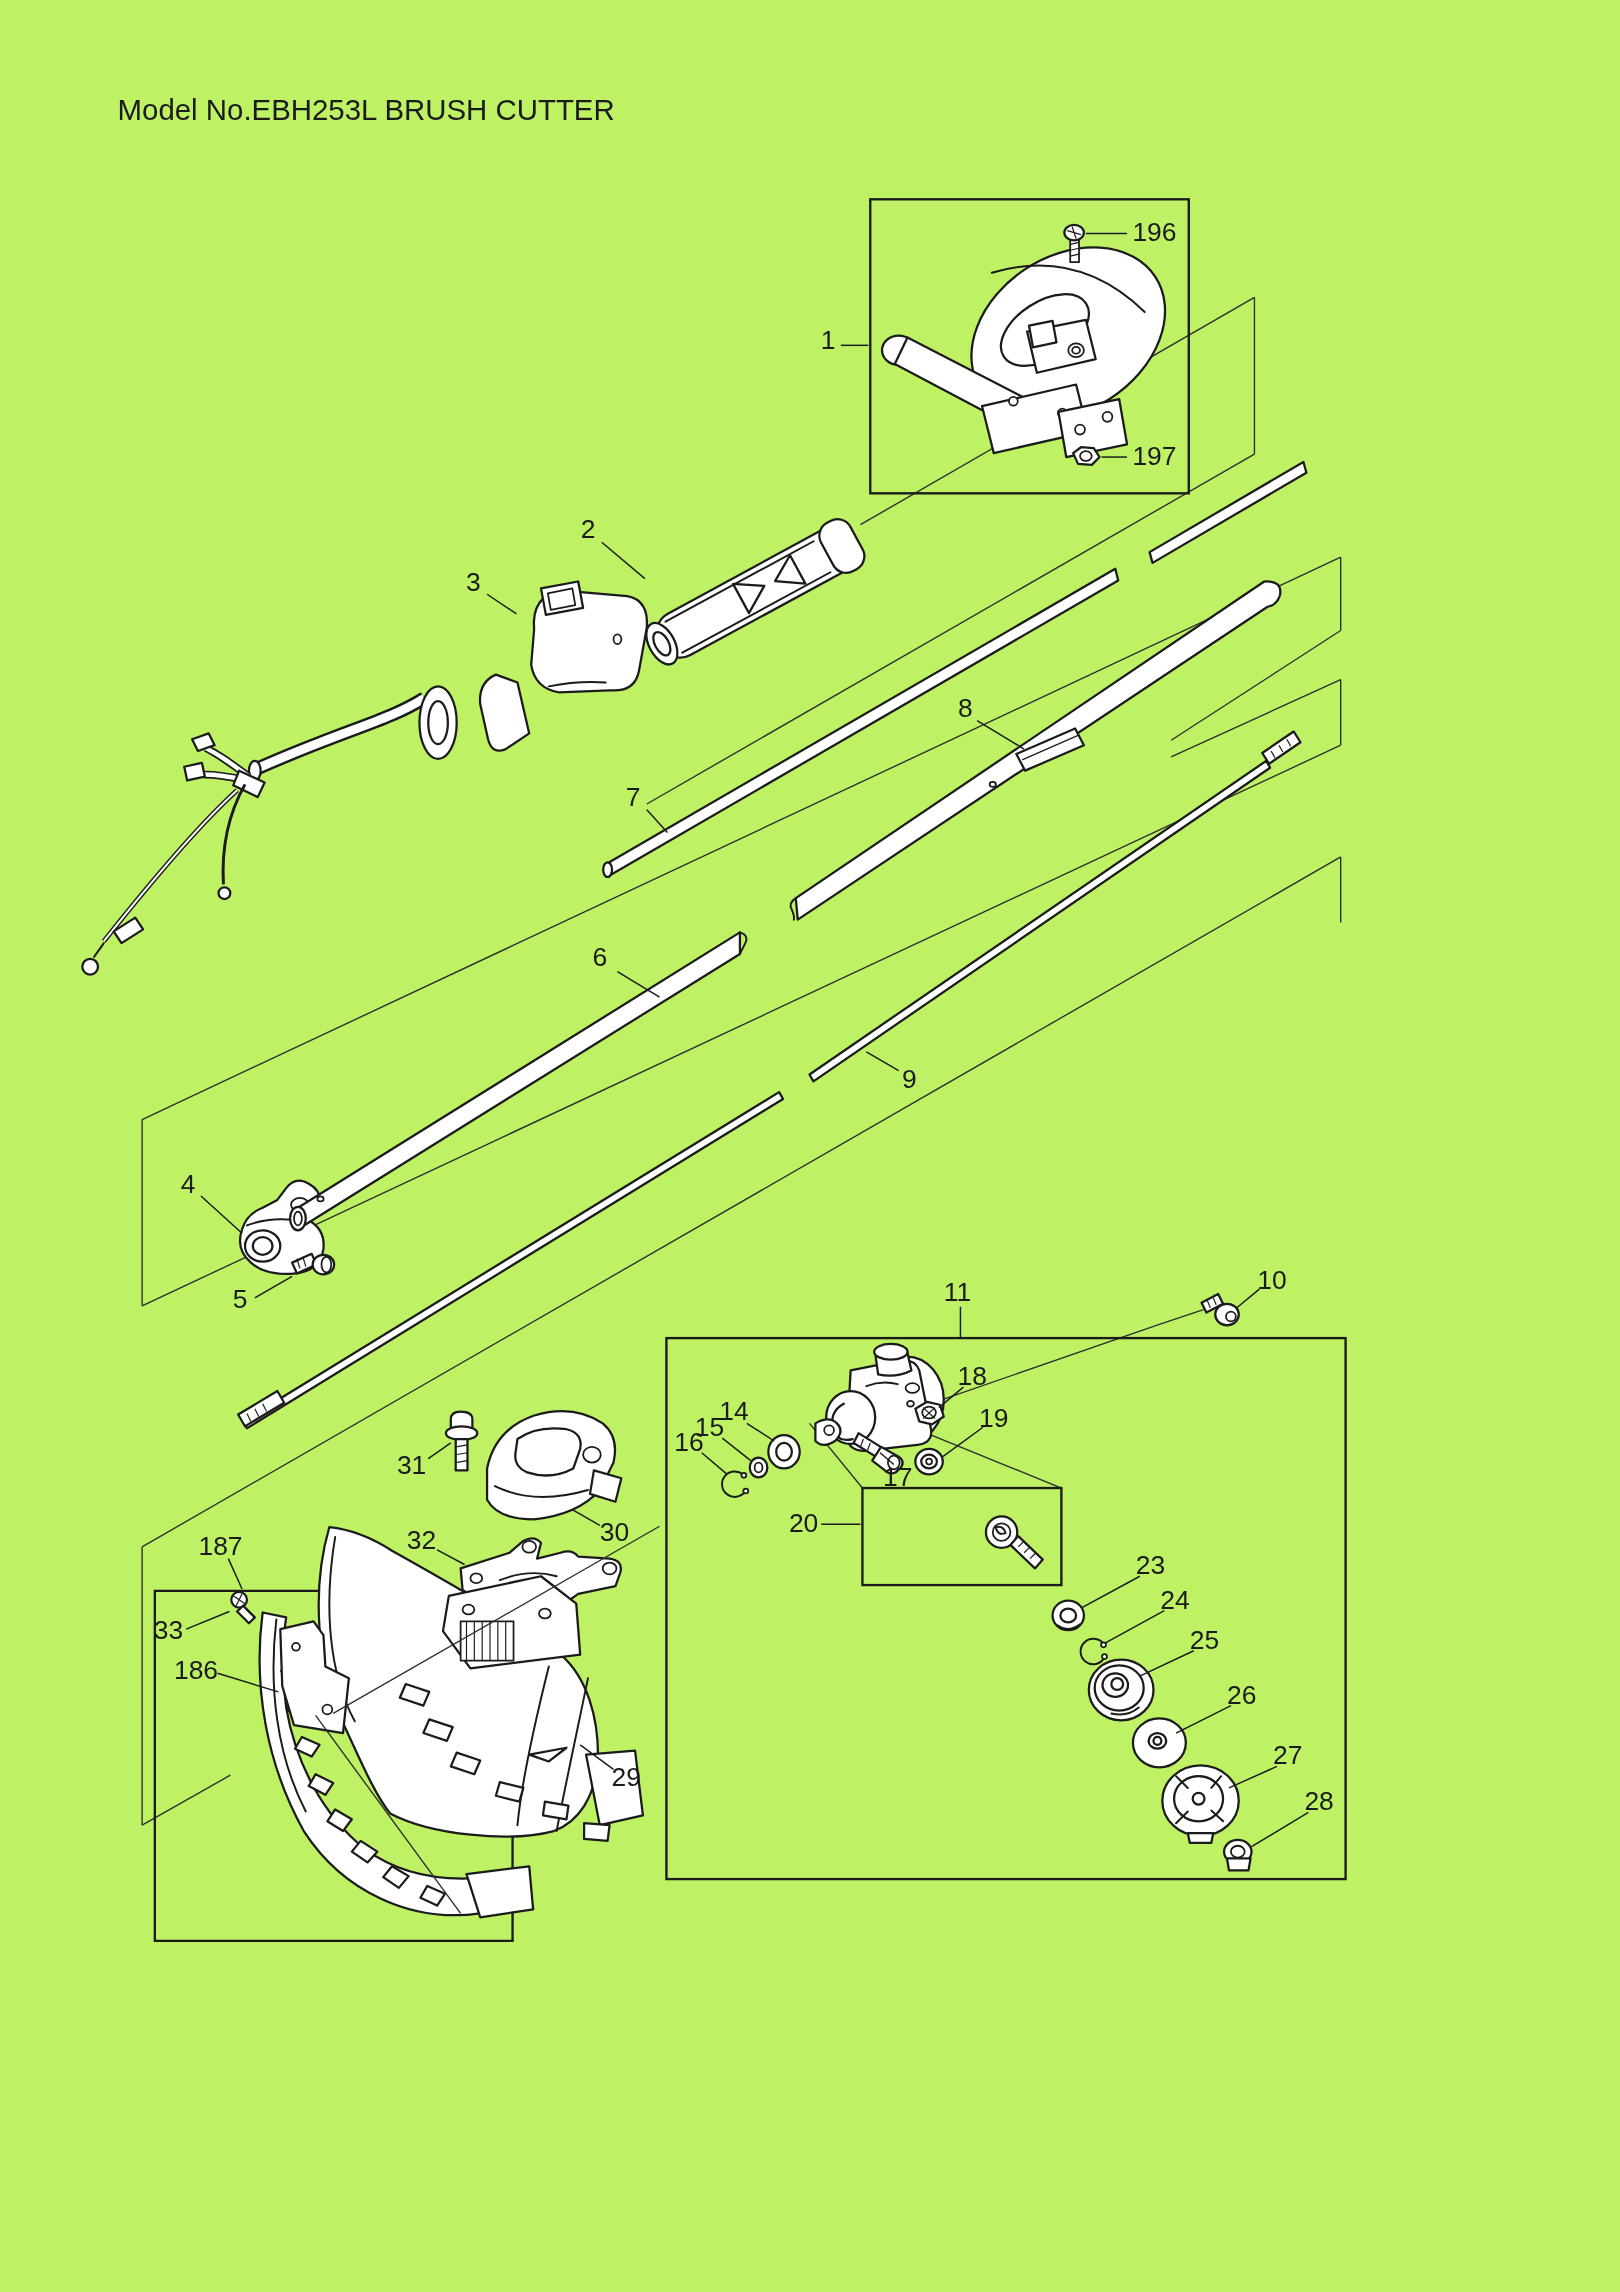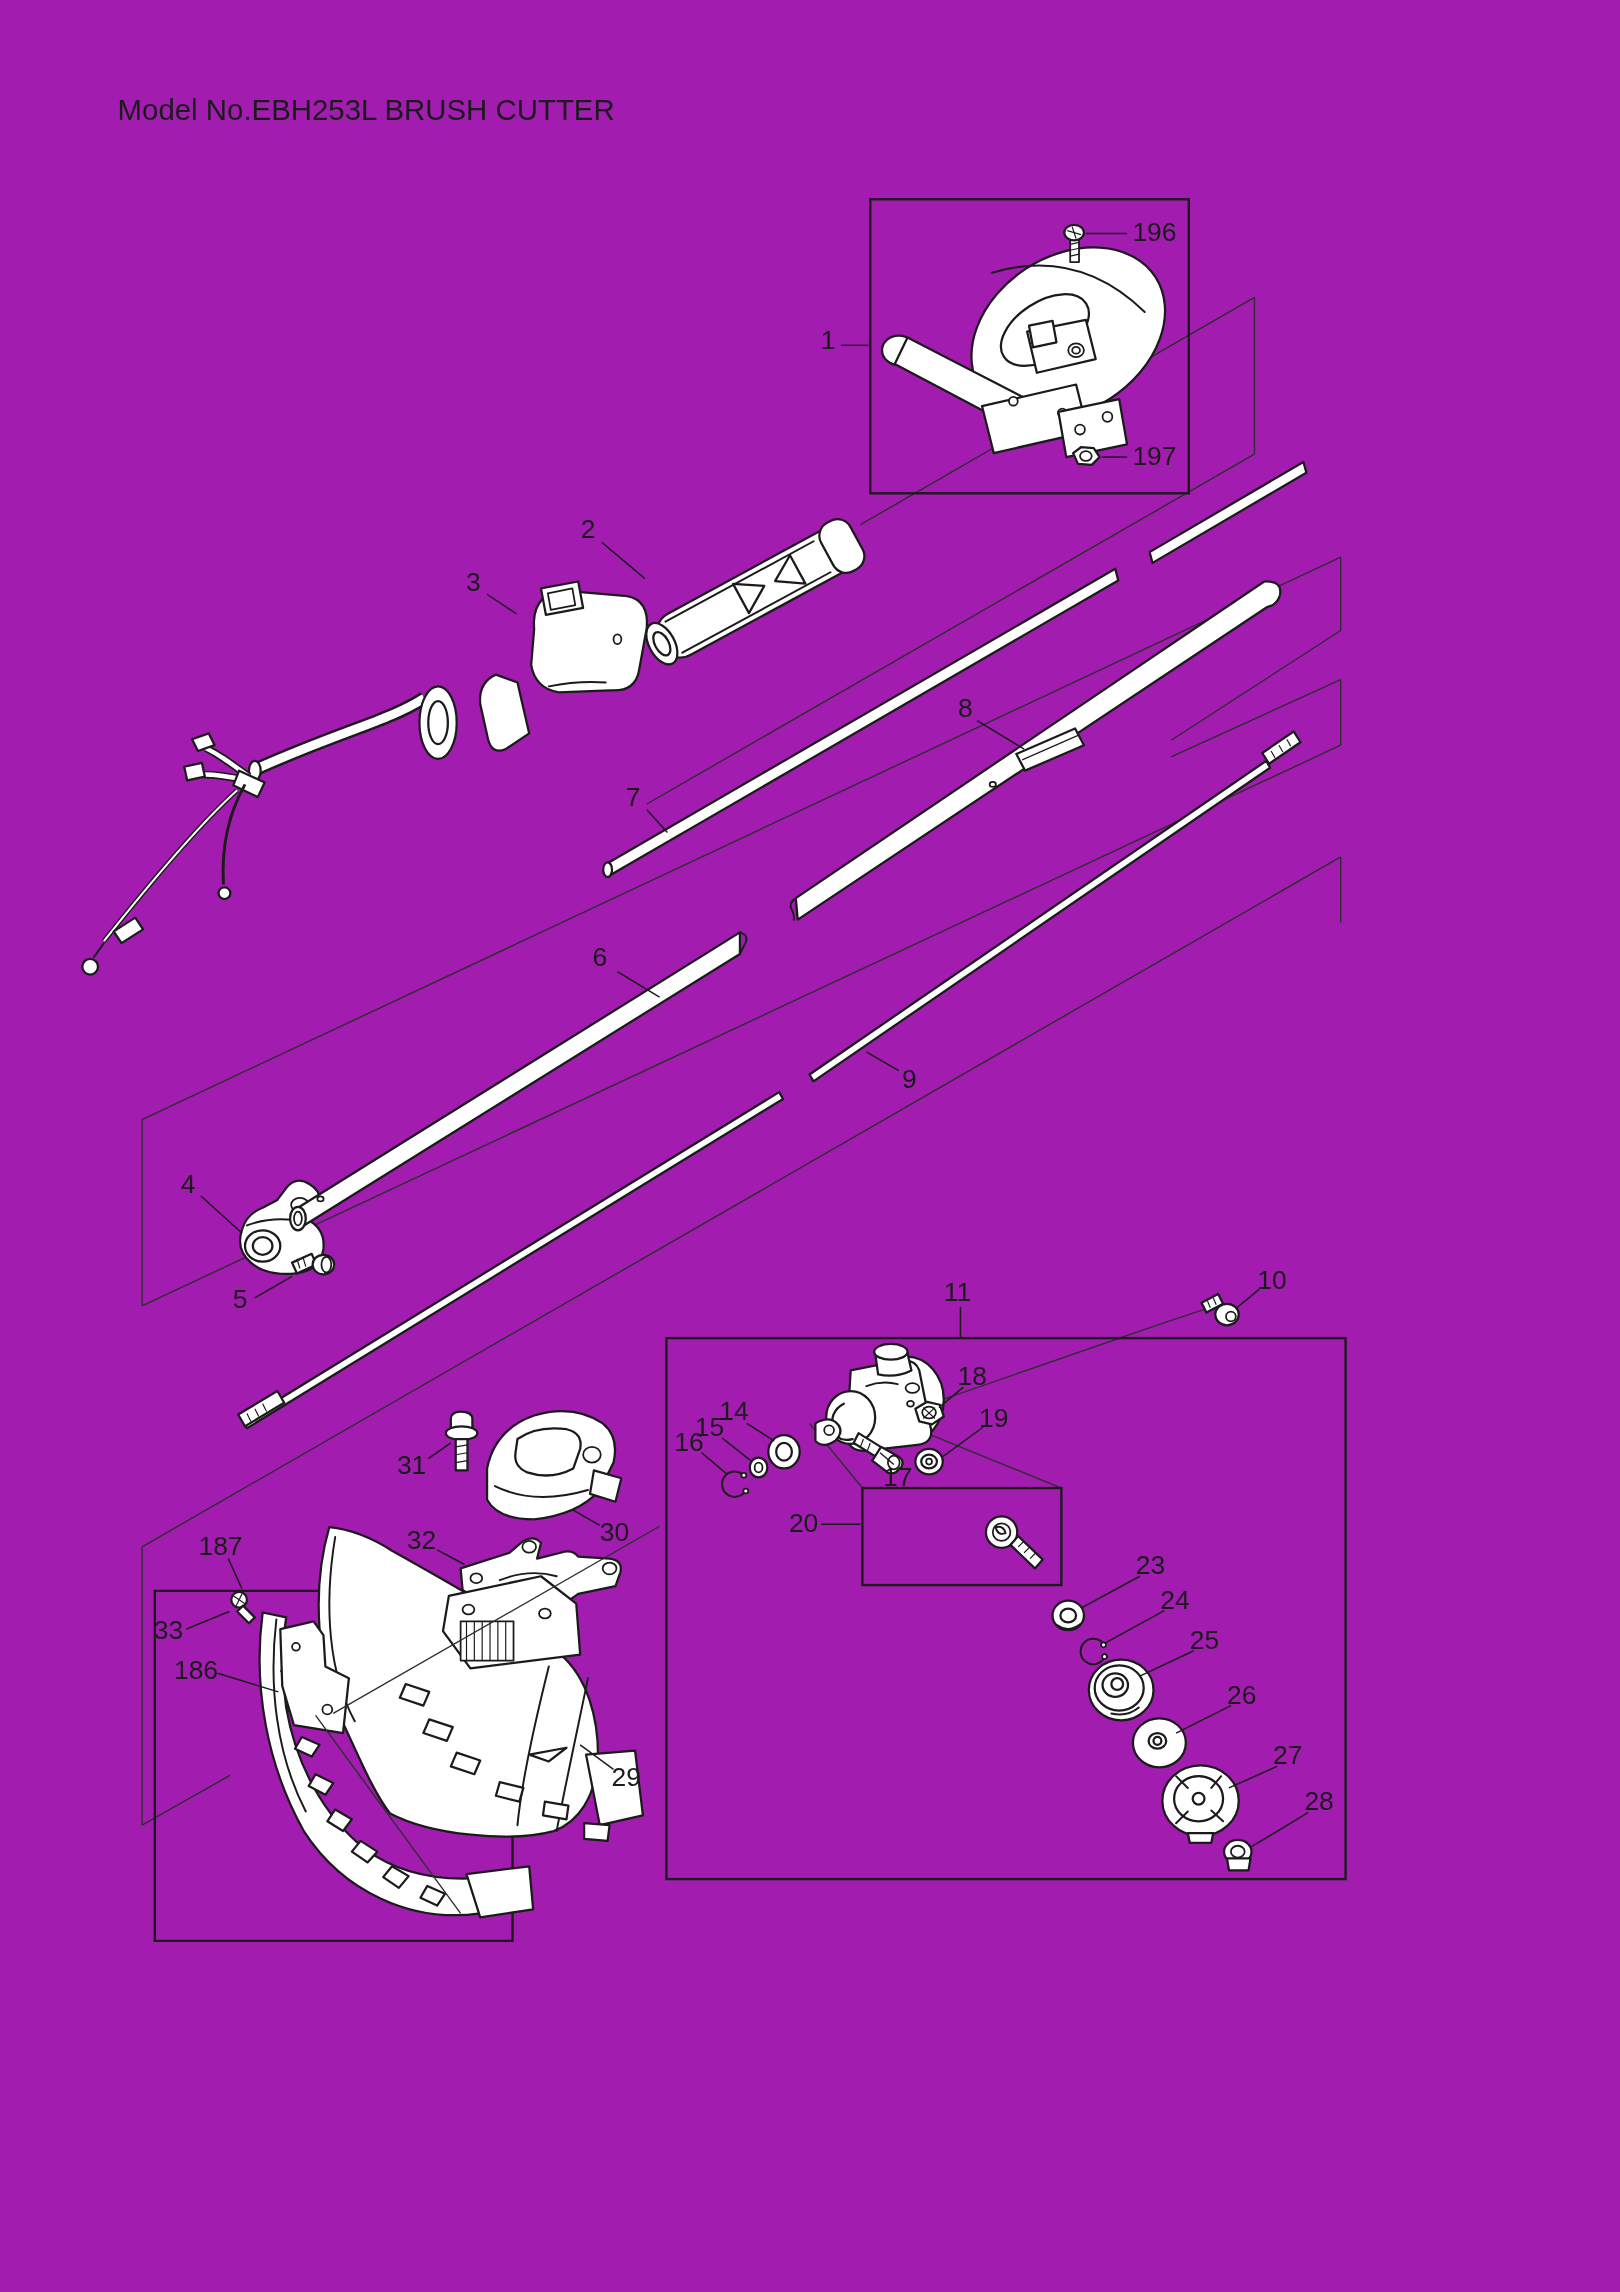--- a/index.html
+++ b/index.html
@@ -1,16 +1,16 @@
 <!DOCTYPE html>
 <html><head>
 <meta charset="utf-8">
 <style>
   html,body{margin:0;padding:0;background:#ffffff;}
-  .page{position:relative;width:1620px;height:2293px;background:#a21caf;overflow:hidden;}
+  .page{position:relative;width:1620px;height:2293px;background:#bef264;overflow:hidden;}
   svg{display:block;}
   text{font-family:"Liberation Sans",sans-serif;fill:#1b1b1b;}
   .title{font-size:30px;letter-spacing:0px;}
   .lbl{font-size:27px;text-anchor:middle;}
   .part{fill:#ffffff;stroke:#1b1b1b;stroke-width:2.3;stroke-linejoin:round;stroke-linecap:round;}
   .thin{fill:#ffffff;stroke:#1b1b1b;stroke-width:1.8;stroke-linejoin:round;}
   .noline{fill:none;stroke:#1b1b1b;stroke-width:2;stroke-linecap:round;stroke-linejoin:round;}
   .cons{stroke:#2e2e2e;stroke-width:1.4;fill:none;}
   .box{fill:none;stroke:#1b1b1b;stroke-width:2.4;}
   .lead{stroke:#1b1b1b;stroke-width:1.5;fill:none;}

